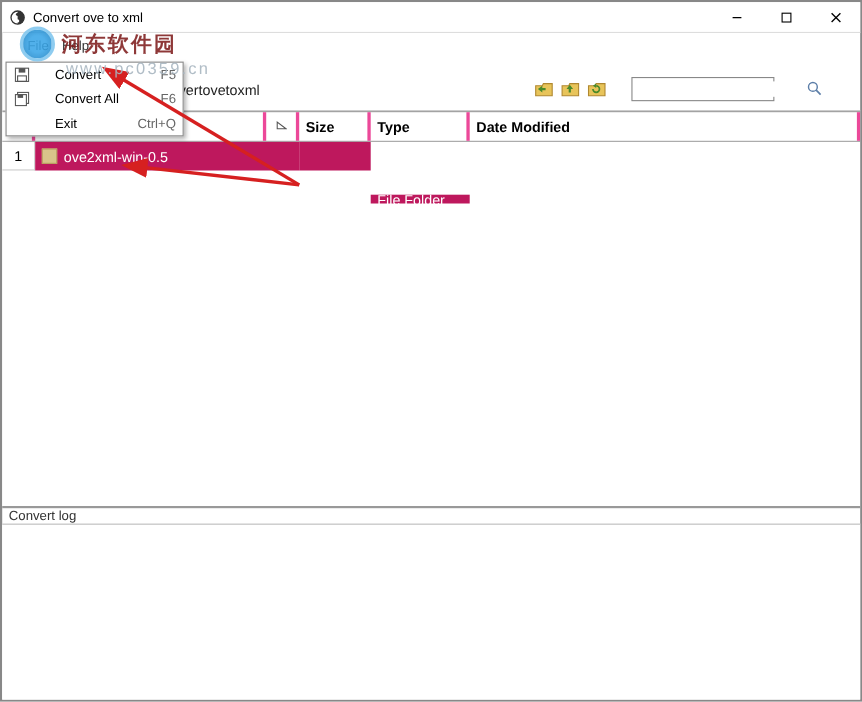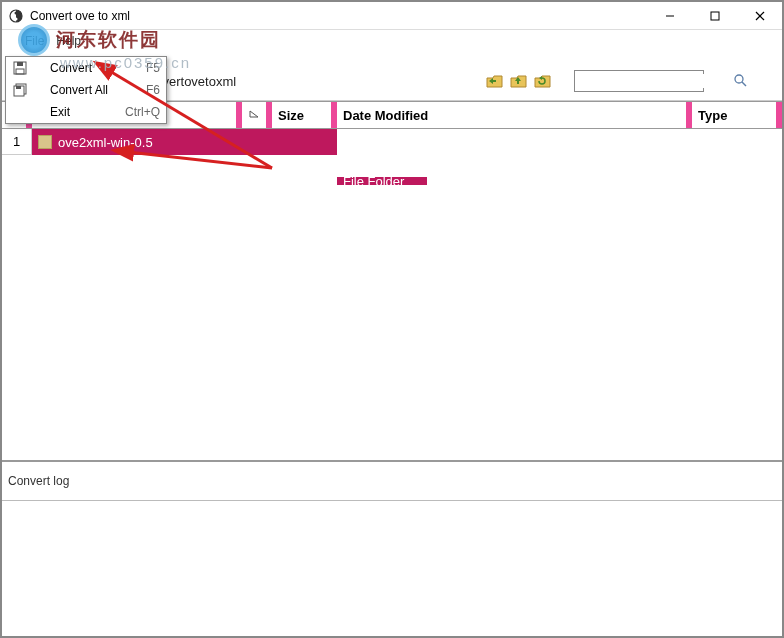--- a/index.html
+++ b/index.html
@@ -106,21 +106,21 @@
       overflow: hidden;
     }
     .file-header {
       display: flex;
       background: #fff;
       border-top: 1px solid #999;
       border-bottom: 1px solid #999;
       height: 28px;
     }
     .col {
-      border-right: 6px solid #ec4899;
+      border-right: 3px solid #ec4899;
       padding: 0 6px;
       font-weight: bold;
       font-size: 13px;
       display: flex;
       align-items: center;
     }
     .col-num { width: 30px; }
     .col-name { width: 210px; }
     .col-sort { width: 30px; justify-content: center; }
     .col-size { width: 65px; }
@@ -159,21 +159,21 @@
       background: #d9c58a;
       border: 1px solid #b8a060;
     }
     .log-panel {
       border-top: 2px solid #999;
       height: 176px;
       display: flex;
       flex-direction: column;
     }
     .log-header {
-      padding: 12px 6px;
+      padding: 0 6px;
       font-size: 12px;
       color: #333;
     }
     .log-body {
       flex: 1;
       border-top: 1px solid #bbb;
       background: #fff;
     }
     
     .dropdown {
@@ -324,22 +324,22 @@
   <div class="file-area">
     <div class="file-header">
       <div class="col col-num"></div>
       <div class="col col-name">Name</div>
       <div class="col col-sort">
         <svg width="10" height="10">
             <path d="M1 7 L9 7 L1 1 Z" fill="none" stroke="#555"></path>
           </svg>
       </div>
       <div class="col col-size">Size</div>
+      <div class="col col-type">Type</div>
       <div class="col col-date" style="flex:1">Date Modified</div>
-      <div class="col col-type">Type</div>
     </div>
     <div class="file-rows">
       <div class="file-row selected">
         <div class="cell cell-num">1</div>
         <div class="cell cell-selectable cell-name">
           <span class="folder-glyph"></span>
           <span>ove2xml-win-0.5</span>
         </div>
         <div class="cell cell-selectable cell-size"></div>
         <div class="cell cell-selectable cell-type">File Folder</div>

